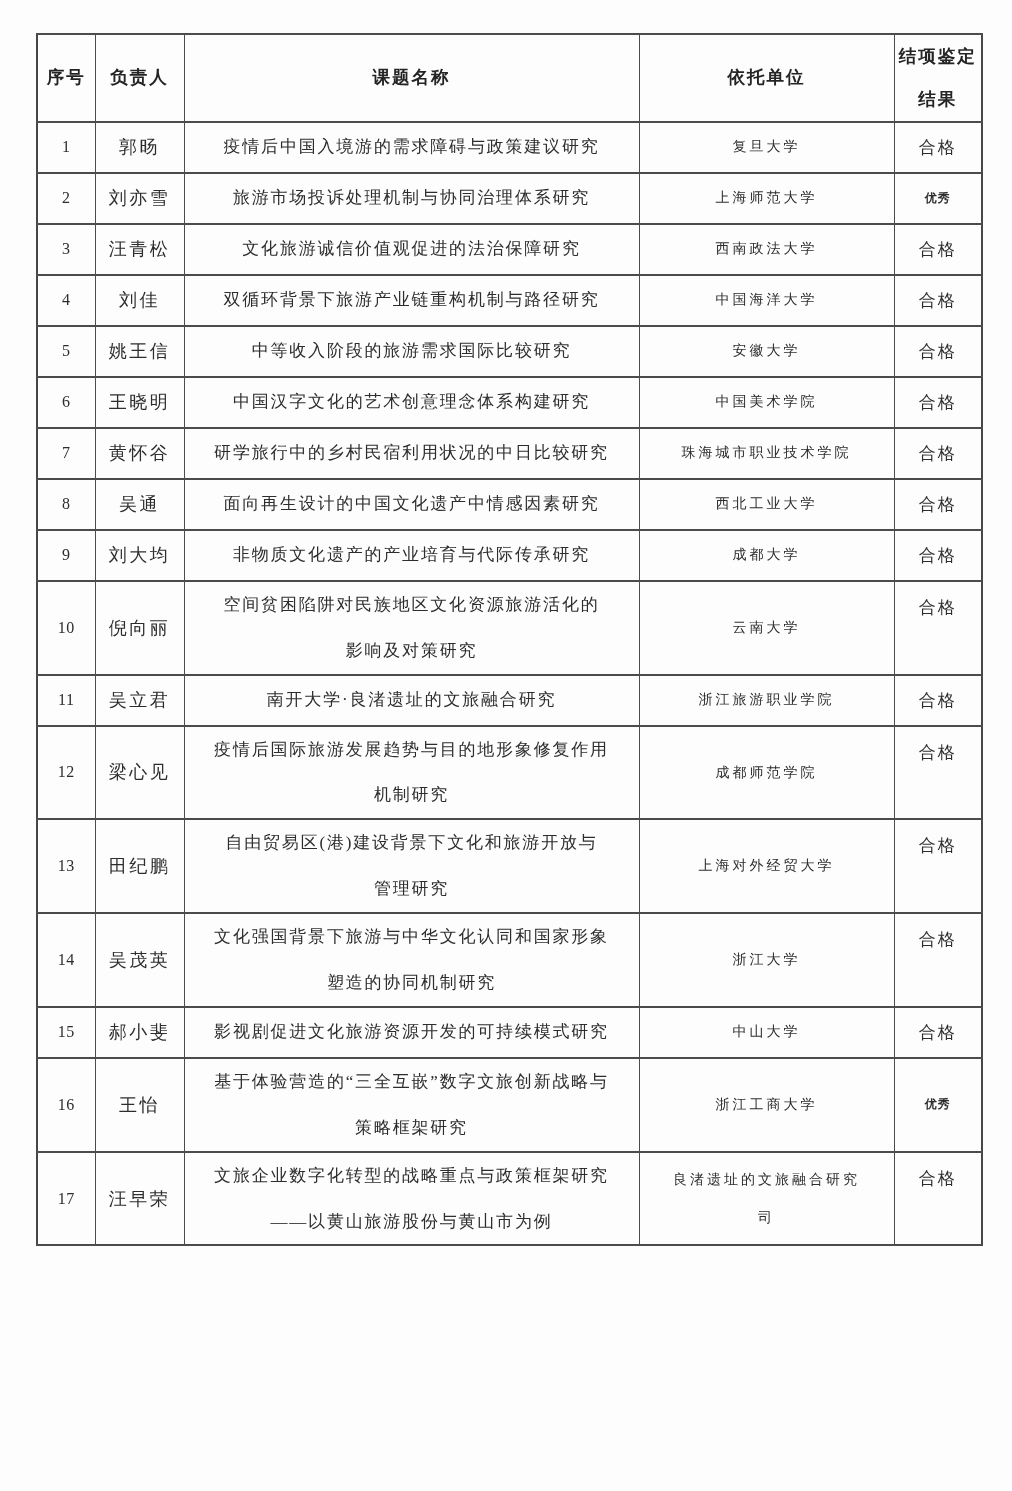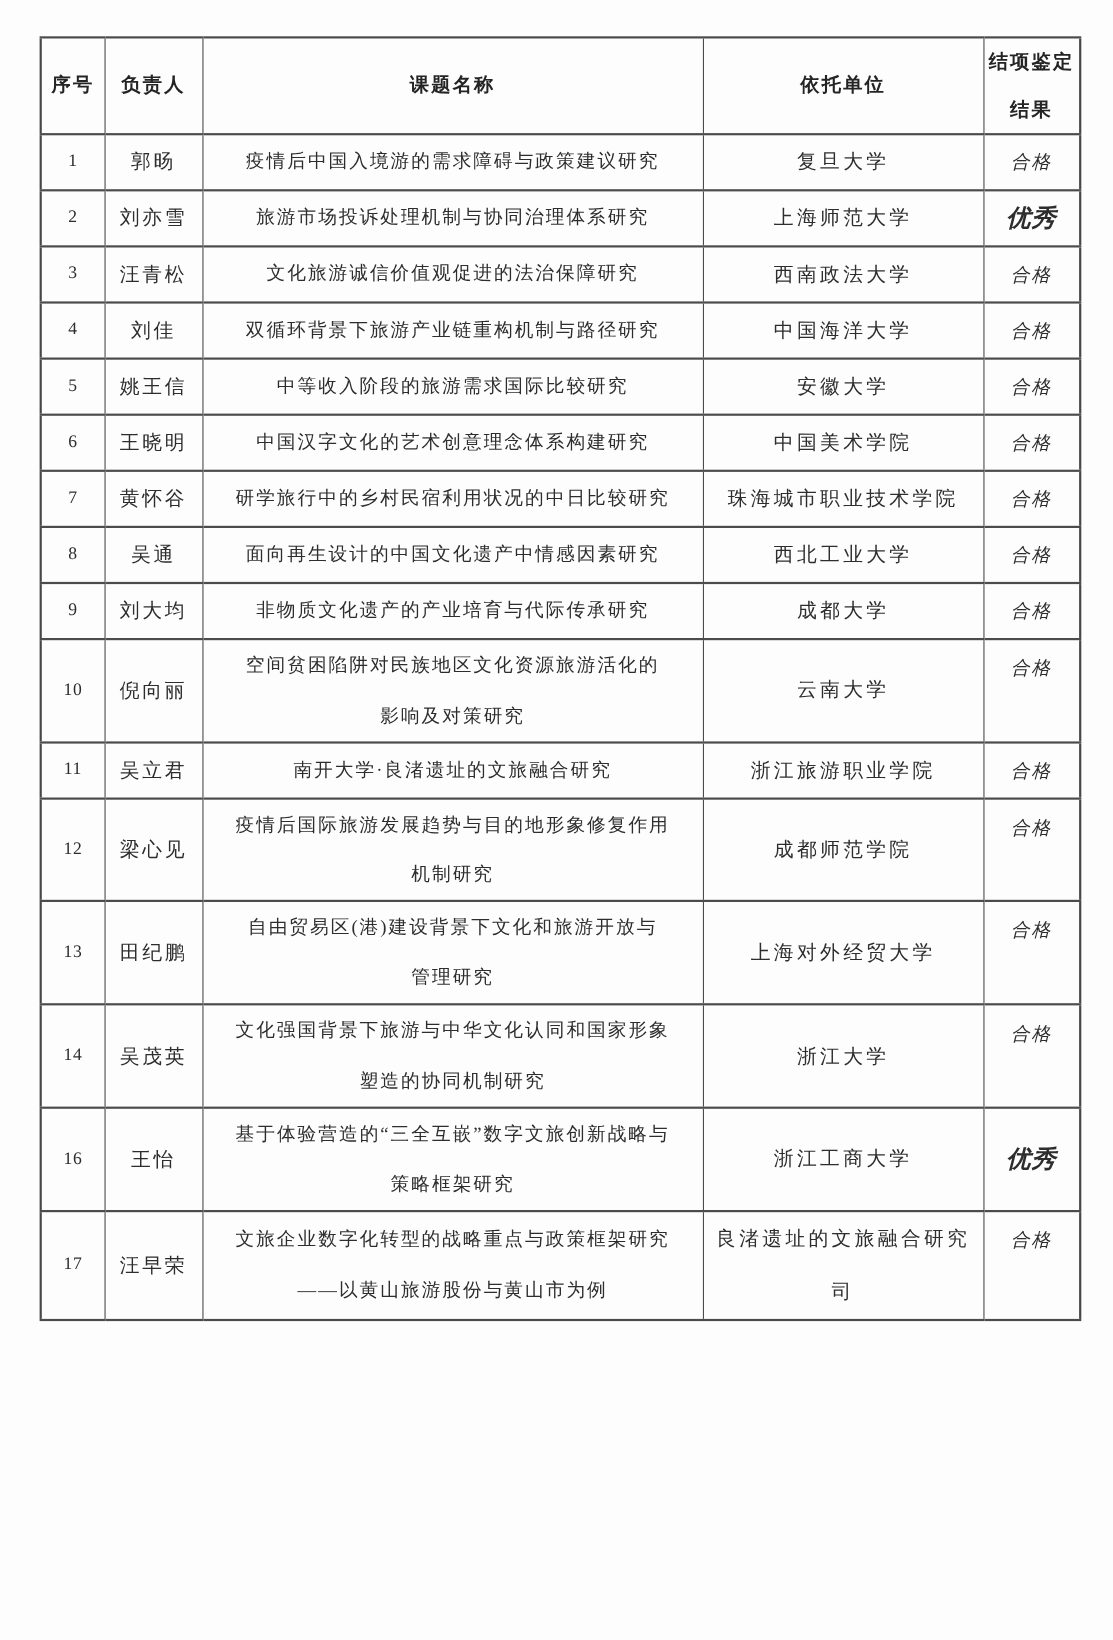--- a/index.html
+++ b/index.html
@@ -37,24 +37,24 @@
     font-size: 17.5px;
     font-weight: 700;
     letter-spacing: 2px;
     line-height: 2.45;
     color: #242424;
   }
   td { height: 51px; }
   .c-no     { font-size: 16px; letter-spacing: 0.5px; }
   .c-leader { font-size: 18px; letter-spacing: 2.5px; }
   .c-title  { font-size: 17px; letter-spacing: 1.8px; line-height: 2.7; }
-  .c-org    { font-size: 18px; letter-spacing: 3px;   line-height: 2.7; }
-  .c-result { font-size: 17px; letter-spacing: 2px; font-style: italic; }
+  .c-org    { font-size: 14px; letter-spacing: 3px;   line-height: 2.7; }
+  .c-result { font-size: 17px; letter-spacing: 2px; }
   .c-result.vtop { vertical-align: top; padding-top: 14px; }
-  .c-result.bold { font-weight: 700; font-size: 22px; letter-spacing: 1px; border-radius: 20px; }
+  .c-result.bold { font-weight: 700; font-size: 12px; letter-spacing: 1px; border-radius: 20px; }
 </style>
 </head>
 <body>
 
 <div class="page">
   <table class="projects">
     <colgroup>
       <col style="width:58px">
       <col style="width:89px">
       <col style="width:455px">
@@ -168,20 +168,27 @@
   </tr>
         <tr>
     <td class="c-no">14</td>
     <td class="c-leader">吴茂英</td>
     <td class="c-title">文化强国背景下旅游与中华文化认同和国家形象
 塑造的协同机制研究</td>
     <td class="c-org">浙江大学</td>
     <td class="c-result vtop">合格</td>
   </tr>
         <tr>
+    <td class="c-no">15</td>
+    <td class="c-leader">郝小斐</td>
+    <td class="c-title">影视剧促进文化旅游资源开发的可持续模式研究</td>
+    <td class="c-org">中山大学</td>
+    <td class="c-result">合格</td>
+  </tr>
+        <tr>
     <td class="c-no">16</td>
     <td class="c-leader">王怡</td>
     <td class="c-title">基于体验营造的“三全互嵌”数字文旅创新战略与
 策略框架研究</td>
     <td class="c-org">浙江工商大学</td>
     <td class="c-result bold">优秀</td>
   </tr>
         <tr>
     <td class="c-no">17</td>
     <td class="c-leader">汪早荣</td>

